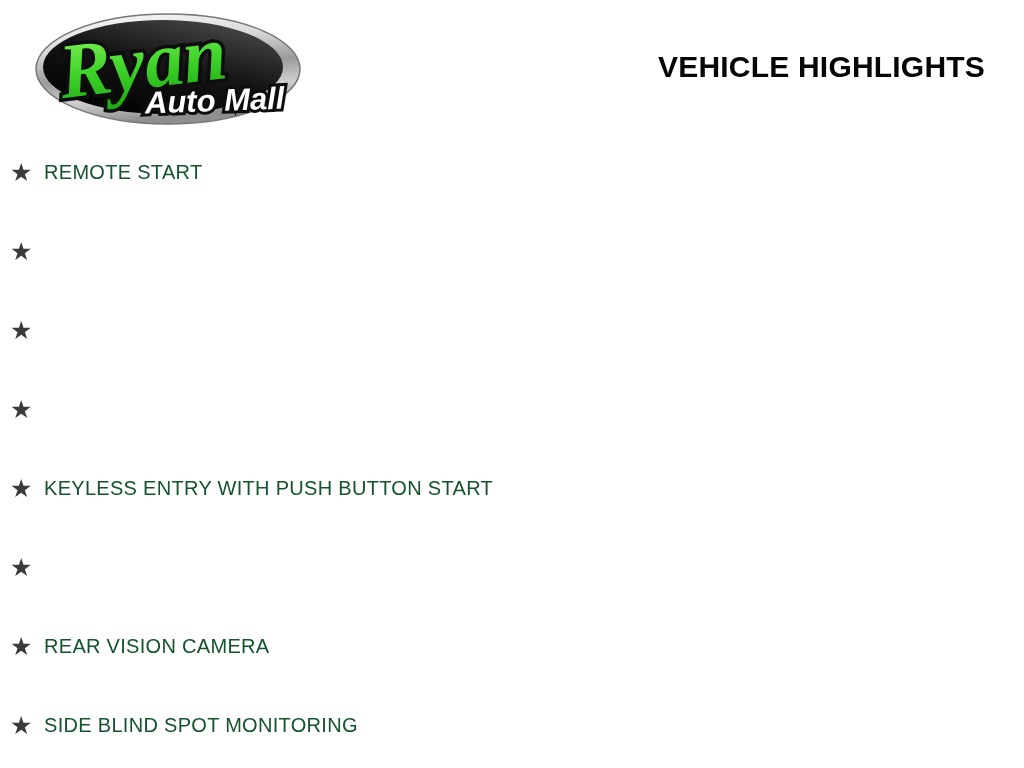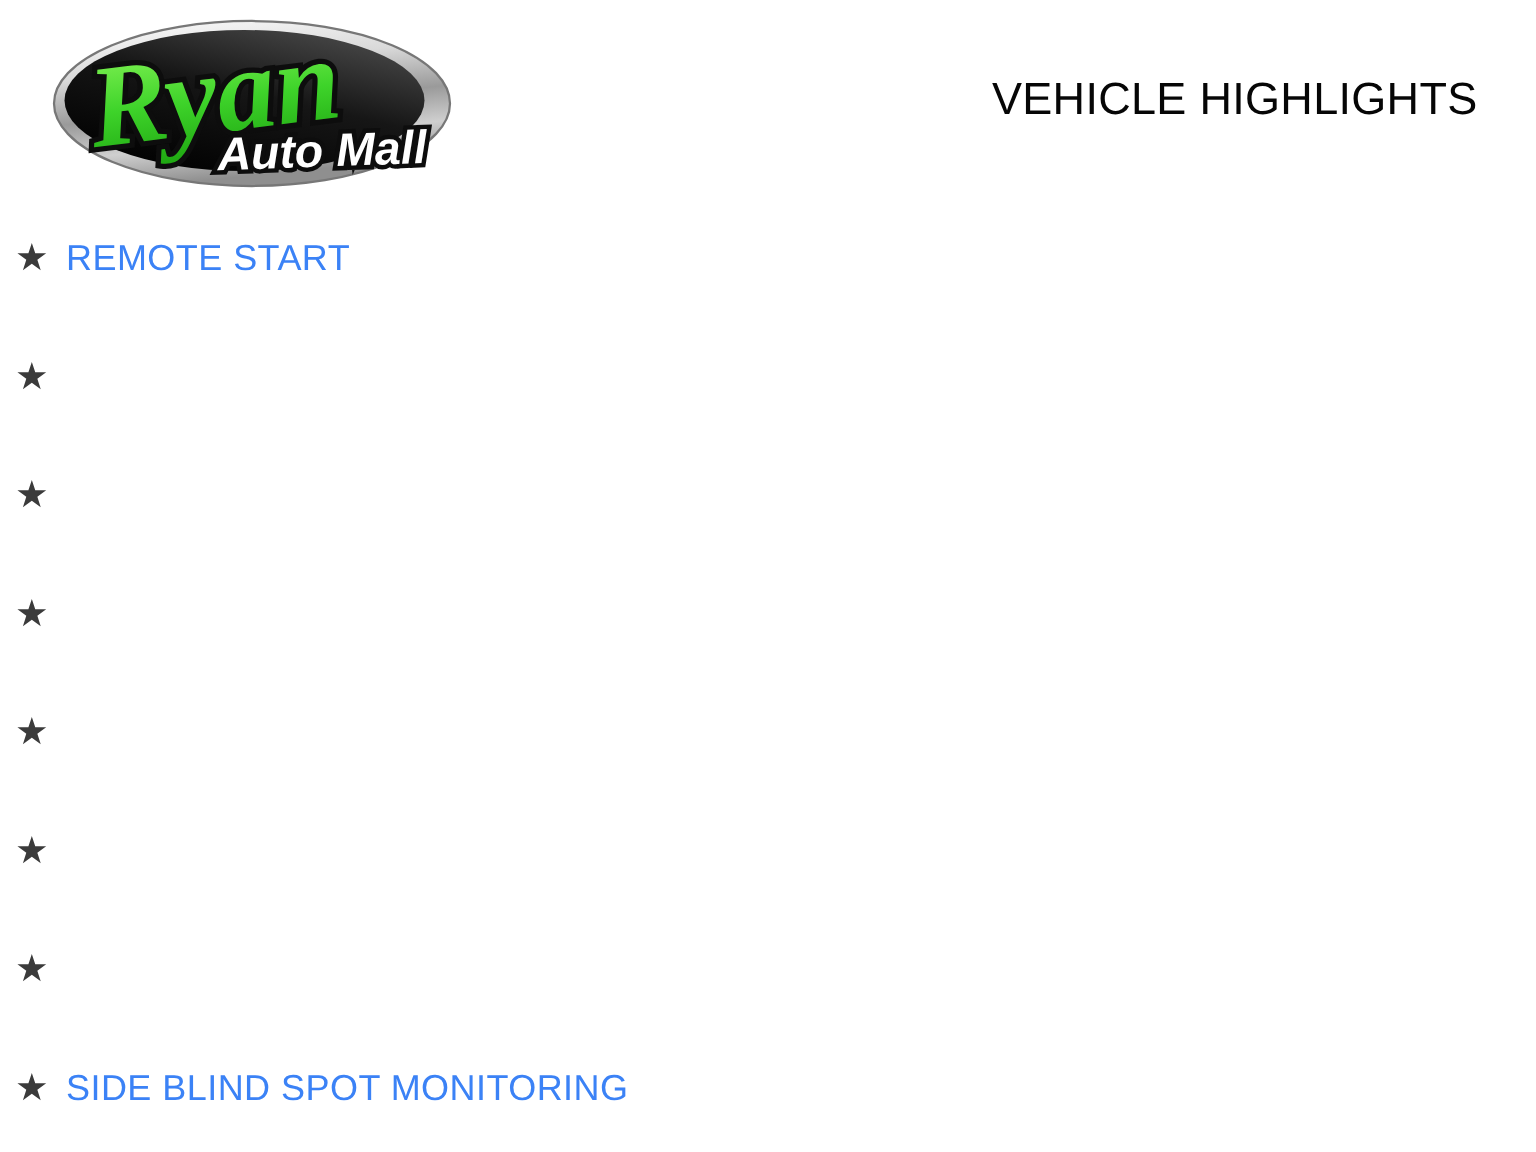--- a/index.html
+++ b/index.html
@@ -22,21 +22,21 @@
     top: 6px;
     width: 276px;
     height: 122px;
   }
   .logo-wrap svg { display: block; width: 100%; height: 100%; overflow: visible; }
   .page-title {
     position: absolute;
     top: 50px;
     right: 39px;
     font-size: 30px;
-    font-weight: normal;
+    font-weight: bold;
     color: #060606;
     letter-spacing: 0.2px;
     white-space: nowrap;
   }
   .highlight-list {
     position: absolute;
     top: 133px;
     left: 10px;
     right: 10px;
   }
@@ -47,22 +47,22 @@
   }
   .star {
     width: 34px;
     flex: 0 0 34px;
     font-size: 25px;
     color: #3b3b3b;
     line-height: 1;
     text-align: left;
   }
   .label {
-    font-size: 24px;
-    color: #3b82f6;
+    font-size: 20px;
+    color: #14532d;
     letter-spacing: 0.3px;
     white-space: nowrap;
     text-align: center;
   }
 </style>
 </head>
 <body>
 
 <div class="page">
 
@@ -110,26 +110,28 @@
       <span class="star">★</span>
     </div>
     <div class="highlight-item">
       <span class="star">★</span>
     </div>
     <div class="highlight-item">
       <span class="star">★</span>
     </div>
     <div class="highlight-item">
       <span class="star">★</span>
+      <span class="label">KEYLESS ENTRY WITH PUSH BUTTON START</span>
     </div>
     <div class="highlight-item">
       <span class="star">★</span>
     </div>
     <div class="highlight-item">
       <span class="star">★</span>
+      <span class="label">REAR VISION CAMERA</span>
     </div>
     <div class="highlight-item">
       <span class="star">★</span>
       <span class="label">SIDE BLIND SPOT MONITORING</span>
     </div>
   </div>
 
 </div>
 
 </body></html>

